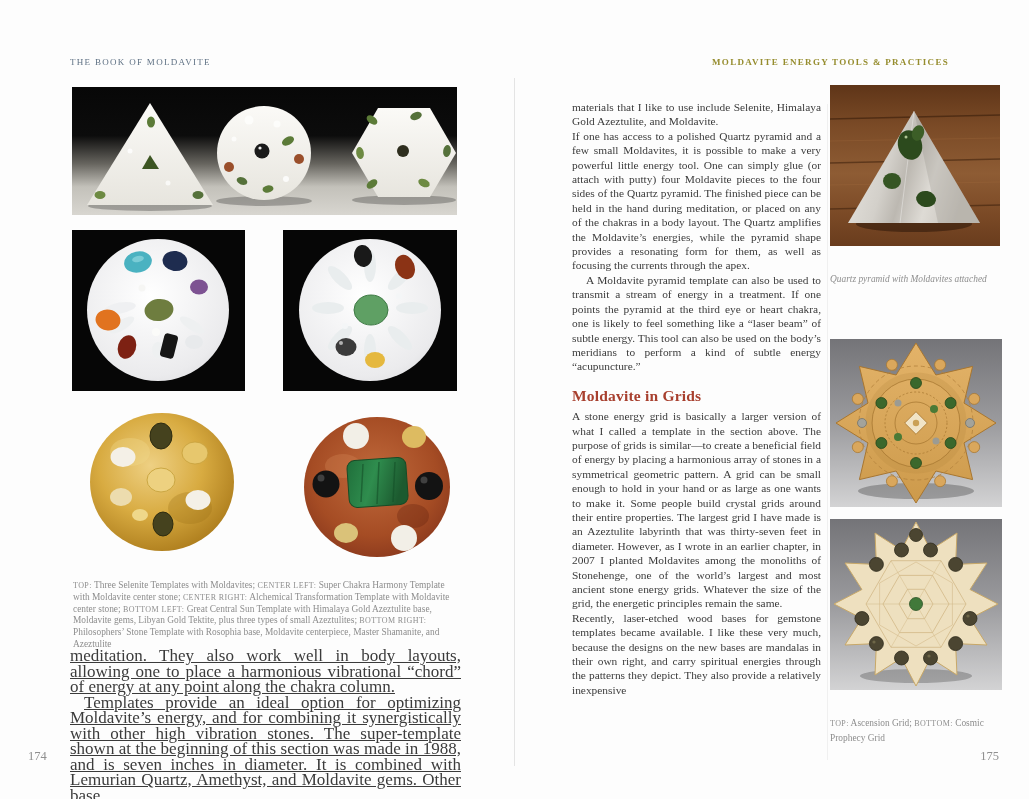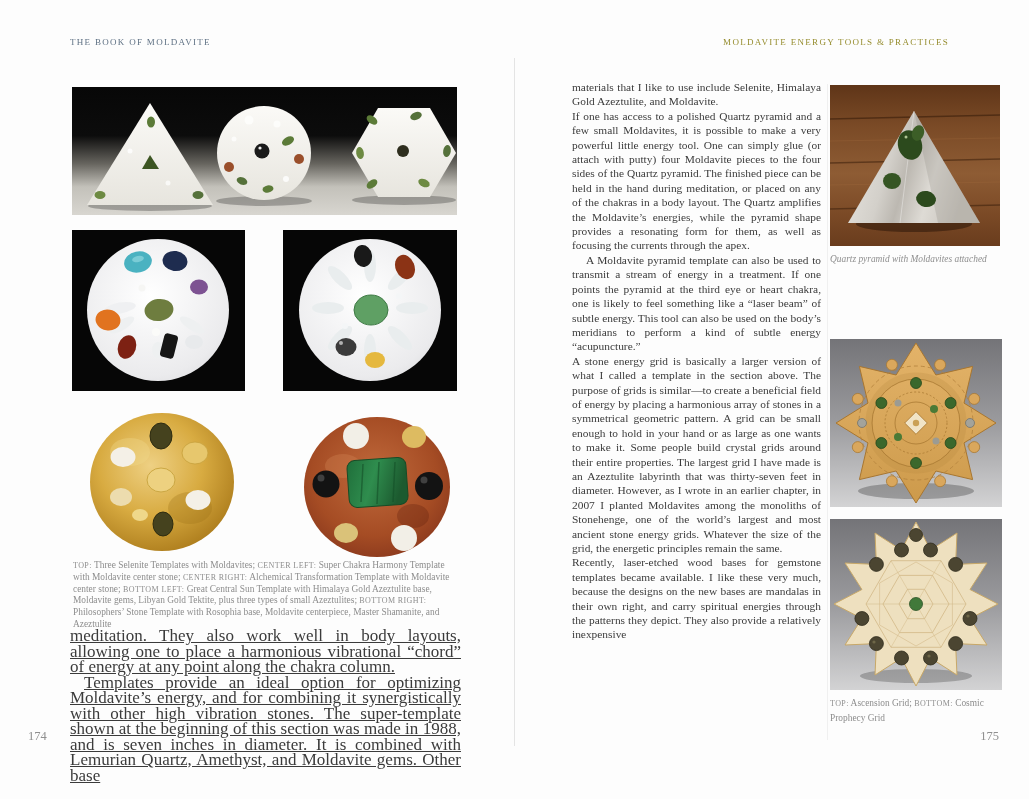--- a/index.html
+++ b/index.html
@@ -1,26 +1,26 @@
 <!DOCTYPE html>
 <html lang="en"><head>
 <meta charset="utf-8">
 <style>
   * { margin:0; padding:0; box-sizing:border-box; }
   html,body { width:1029px; height:799px; }
   body {
     position:relative; background:#fdfdfd; overflow:hidden;
     font-family:"Liberation Serif", serif; color:#3b3b3b;
   }
-  .abs { position:absolute; }
+  .abs { position:absolute;margin-top:20px; }
 
   
   .rh { font-size:9px; letter-spacing:1.3px; white-space:nowrap; }
   .rh-left  { left:70px; top:37px; color:#5f7184; }
-  .rh-right { right:80px; top:37px; color:#968d2f; }
+  .rh-right { right:80px; top:37px; color:#968d2f;font-weight:bold; }
 
   
   .center-rule { left:514px; top:58px; width:1px; height:688px; background:#e4e4e4; }
   .side-rule   { left:827px; top:84px; width:1px; height:656px; background:#f0f0f0; }
 
   
   figure.ph { margin:0; overflow:hidden; }
   figure.ph svg { display:block; width:100%; height:100%; }
   .ph1 { left:72px;  top:87px;  width:385px; height:128px; }
   .ph2 { left:72px;  top:230px; width:173px; height:161px; }
@@ -227,20 +227,21 @@
 
 <div class="abs body-left">
   <p>meditation. They also work well in body layouts, allowing one to place a harmonious vibrational “chord” of energy at any point along the chakra column.</p>
   <p class="ind">Templates provide an ideal option for optimizing Moldavite’s energy, and for combining it synergistically with other high vibration stones. The super-template shown at the beginning of this section was made in 1988, and is seven inches in diameter. It is combined with Lemurian Quartz, Amethyst, and Moldavite gems. Other base</p>
 </div>
 
 <div class="abs col-right">
   <p>materials that I like to use include Selenite, Himalaya Gold Azeztulite, and Moldavite.</p>
   <p>If one has access to a polished Quartz pyramid and a few small Moldavites, it is possible to make a very powerful little energy tool. One can simply glue (or attach with putty) four Moldavite pieces to the four sides of the Quartz pyramid. The finished piece can be held in the hand during meditation, or placed on any of the chakras in a body layout. The Quartz amplifies the Moldavite’s energies, while the pyramid shape provides a resonating form for them, as well as focusing the currents through the apex.</p>
   <p class="ind">A Moldavite pyramid template can also be used to transmit a stream of energy in a treatment. If one points the pyramid at the third eye or heart chakra, one is likely to feel something like a “laser beam” of subtle energy. This tool can also be used on the body’s meridians to perform a kind of subtle energy “acupuncture.”</p>
+  <h2 class="sect">Moldavite in Grids</h2>
   <p>A stone energy grid is basically a larger version of what I called a template in the section above. The purpose of grids is similar—to create a beneficial field of energy by placing a harmonious array of stones in a symmetrical geometric pattern. A grid can be small enough to hold in your hand or as large as one wants to make it. Some people build crystal grids around their entire properties. The largest grid I have made is an Azeztulite labyrinth that was thirty-seven feet in diameter. However, as I wrote in an earlier chapter, in 2007 I planted Moldavites among the monoliths of Stonehenge, one of the world’s largest and most ancient stone energy grids. Whatever the size of the grid, the energetic principles remain the same.</p>
   <p>Recently, laser-etched wood bases for gemstone templates became available. I like these very much, because the designs on the new bases are mandalas in their own right, and carry spiritual energies through the patterns they depict. They also provide a relatively inexpensive</p>
 </div>
 
 <figure class="abs ph ph6">
 <svg viewBox="0 0 170 161" preserveAspectRatio="none">
   <defs>
     <linearGradient id="wood6" x1="0" y1="0" x2="0" y2="1">
       <stop offset="0" stop-color="#5f3518"></stop>
           <stop offset="0.25" stop-color="#7a4a26"></stop>

